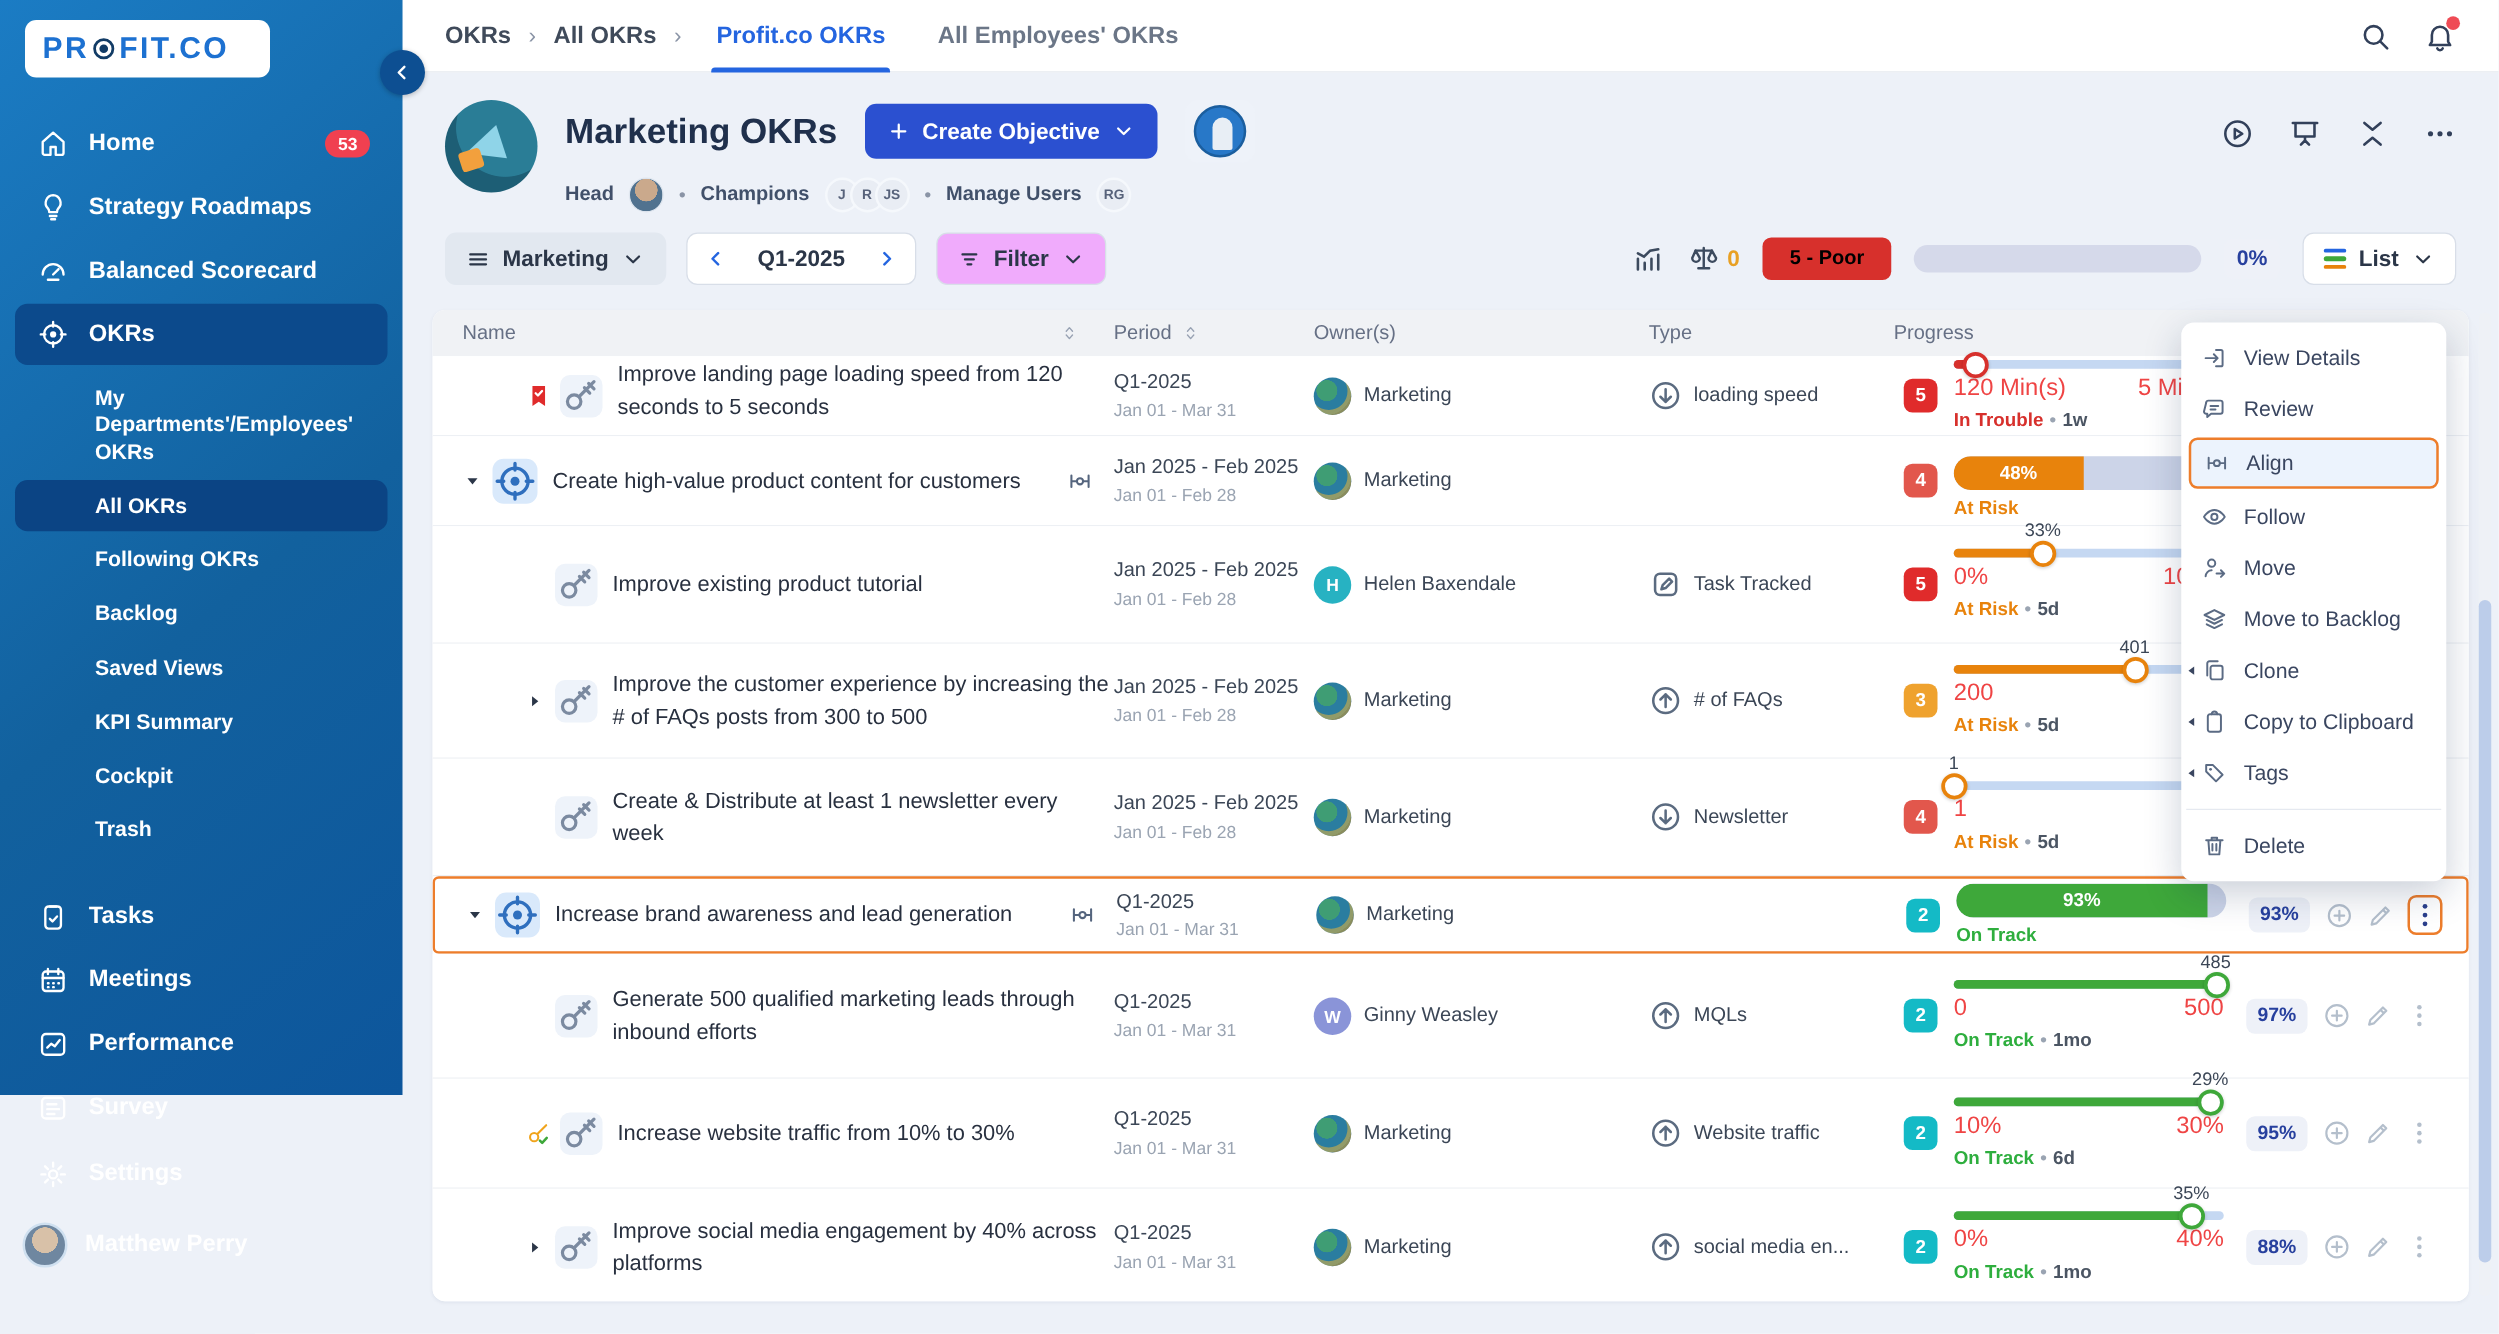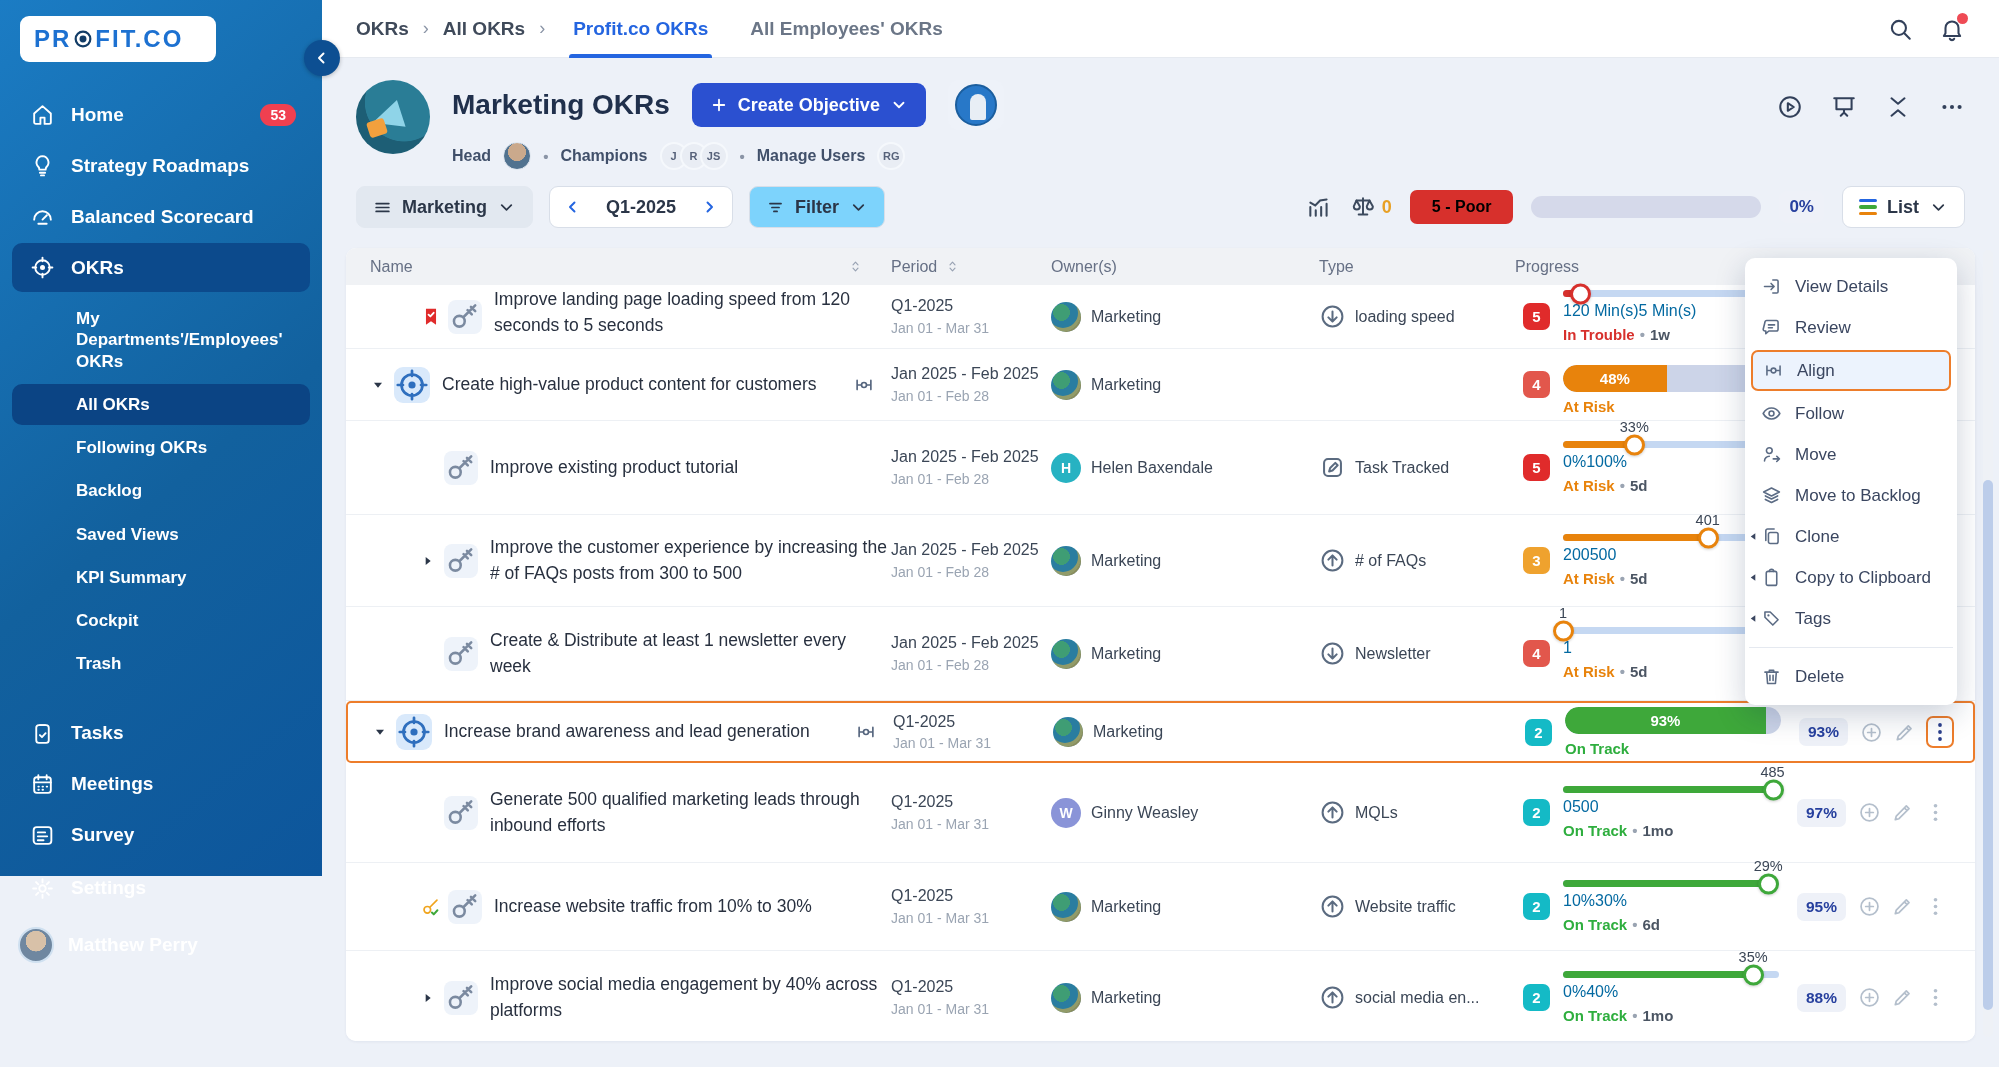--- a/index.html
+++ b/index.html
@@ -71,21 +71,21 @@
   .chip-stack { display:flex; }
   .chip-stack .init { width:28px; height:28px; border-radius:50%; background:#e9edf4; border:2px solid #f5f8fc;
     color:#57627a; font-size:11px; font-weight:bold; display:flex; align-items:center; justify-content:center; margin-left:-8px; }
   .chip-stack .init:first-child { margin-left:0; }
   .header-actions { display:flex; align-items:center; gap:28px; color:#32405a; margin-top:14px; }
   .header-actions .hico { width:26px; height:26px; cursor:pointer; }
 
   
   .filterbar { display:flex; align-items:center; padding:6px 34px 14px 34px; gap:16px; }
   .fbtn { height:42px; border-radius:9px; display:flex; align-items:center; gap:10px; padding:0 16px;
-    font-size:18px; font-weight:600; color:#2b3648; cursor:pointer; background:#7dd3fc; border:1px solid #d8dee8; }
+    font-size:18px; font-weight:600; color:#2b3648; cursor:pointer; background:#f0abfc; border:1px solid #d8dee8; }
   .fbtn svg { width:19px; height:19px; }
   .fbtn.gray { background:#e2e8f0; border:1px solid #e2e8f0; }
   .period-ctl { height:42px; border-radius:9px; background:#fff; border:1px solid #d8dee8; display:flex; align-items:center; }
   .period-ctl .pseg { padding:0 14px; display:flex; align-items:center; height:100%; cursor:pointer; }
   .period-ctl .pseg svg { width:18px; height:18px; color:#2465e0; }
   .period-label { font-size:18px; font-weight:600; color:#2b3648; padding:0 10px; }
   .fb-right { margin-left:auto; display:flex; align-items:center; gap:18px; }
   .fico { width:26px; height:26px; color:#3c4a5e; cursor:pointer; }
   .scale-wrap { display:flex; align-items:center; gap:6px; cursor:pointer; }
   .scale-count { color:#e8a024; font-weight:bold; font-size:18px; }
@@ -131,21 +131,21 @@
   .type-ico { width:27px; height:27px; color:#5b6b80; flex:0 0 27px; }
   .cell-progress { flex:1 1 auto; display:flex; align-items:center; padding-right:14px; }
   .score-badge { width:27px; height:27px; border-radius:7px; color:#fff; font-size:15px; font-weight:bold;
     display:flex; align-items:center; justify-content:center; margin:0 13px 0 8px; flex:0 0 27px; }
   .pzone { width:216px; flex:0 0 216px; position:relative; }
   .p-above { position:absolute; top:-22px; transform:translateX(-50%); font-size:14.5px; color:#3b4656; white-space:nowrap; }
   .p-track { height:7px; border-radius:4px; background:#c5d8f2; position:relative; }
   .p-fill { height:7px; border-radius:4px; }
   .p-knob { position:absolute; top:50%; transform:translateY(-50%); width:21px; height:21px; border-radius:50%;
     background:#fff; border:3.5px solid #888; box-shadow:0 1px 3px rgba(0,0,0,.2); cursor:pointer; }
-  .p-labels { display:flex; font-size:16px; color:#0369a1; margin-top:5px; }
+  .p-labels { display:flex; justify-content:space-between; font-size:19px; color:#ef4444; margin-top:5px; }
   .p-status { font-size:15px; font-weight:bold; margin-top:6px; white-space:nowrap; }
   .p-status .age { color:#4b5563; } .p-status .sep { color:#9aa4b2; margin:0 5px; }
   .pbar-track { height:27px; border-radius:14px; background:#ccd4e8; overflow:hidden; }
   .pbar-fill { height:27px; border-radius:14px 0 0 14px; color:#fff; font-size:15px; font-weight:bold;
     display:flex; align-items:center; justify-content:center; }
   .pct-chip { margin-left:18px; background:#eef1f8; color:#27409e; font-size:15.5px; font-weight:bold;
     padding:5px 9px; border-radius:7px; flex:0 0 auto; }
   .row-actions { display:flex; align-items:center; gap:10px; margin-left:12px; color:#b4bfcc; }
   .row-actions .aico { width:23px; height:23px; cursor:pointer; }
   .dots-box { width:28px; height:32px; border:2px solid #ed7d2b; border-radius:7px; color:#2b3f8c;
@@ -248,20 +248,29 @@
             <rect x="4" y="5" width="16" height="15" rx="2.5"></rect>
             <path d="M8 3v4M16 3v4M4 10h16M8 14h.5M12 14h.5M16 14h.5M8 17h.5M12 17h.5"></path>
           </svg>
         </span>
         <span>Meetings</span>
       </div>
       <div class="nav-item">
         <span class="nicon">
           <svg class="" viewBox="0 0 24 24" fill="none" stroke="currentColor" stroke-width="1.8" stroke-linecap="round" stroke-linejoin="round" style="width:100%;height:100%">
             <rect x="3.5" y="4" width="17" height="16" rx="3"></rect>
+            <path d="M7.5 14.5l3-3 2.8 2 3.8-4.8"></path>
+          </svg>
+        </span>
+        <span>Performance</span>
+      </div>
+      <div class="nav-item">
+        <span class="nicon">
+          <svg class="" viewBox="0 0 24 24" fill="none" stroke="currentColor" stroke-width="1.8" stroke-linecap="round" stroke-linejoin="round" style="width:100%;height:100%">
+            <rect x="3.5" y="4" width="17" height="16" rx="3"></rect>
             <path d="M7.5 9h7M7.5 12.8h9M7.5 16.5h5.5"></path>
           </svg>
         </span>
         <span>Survey</span>
       </div>
     </div>
   <div class="nav-spacer"></div>
   <div id="nav-settings">
       <div class="nav-item">
         <span class="nicon">

